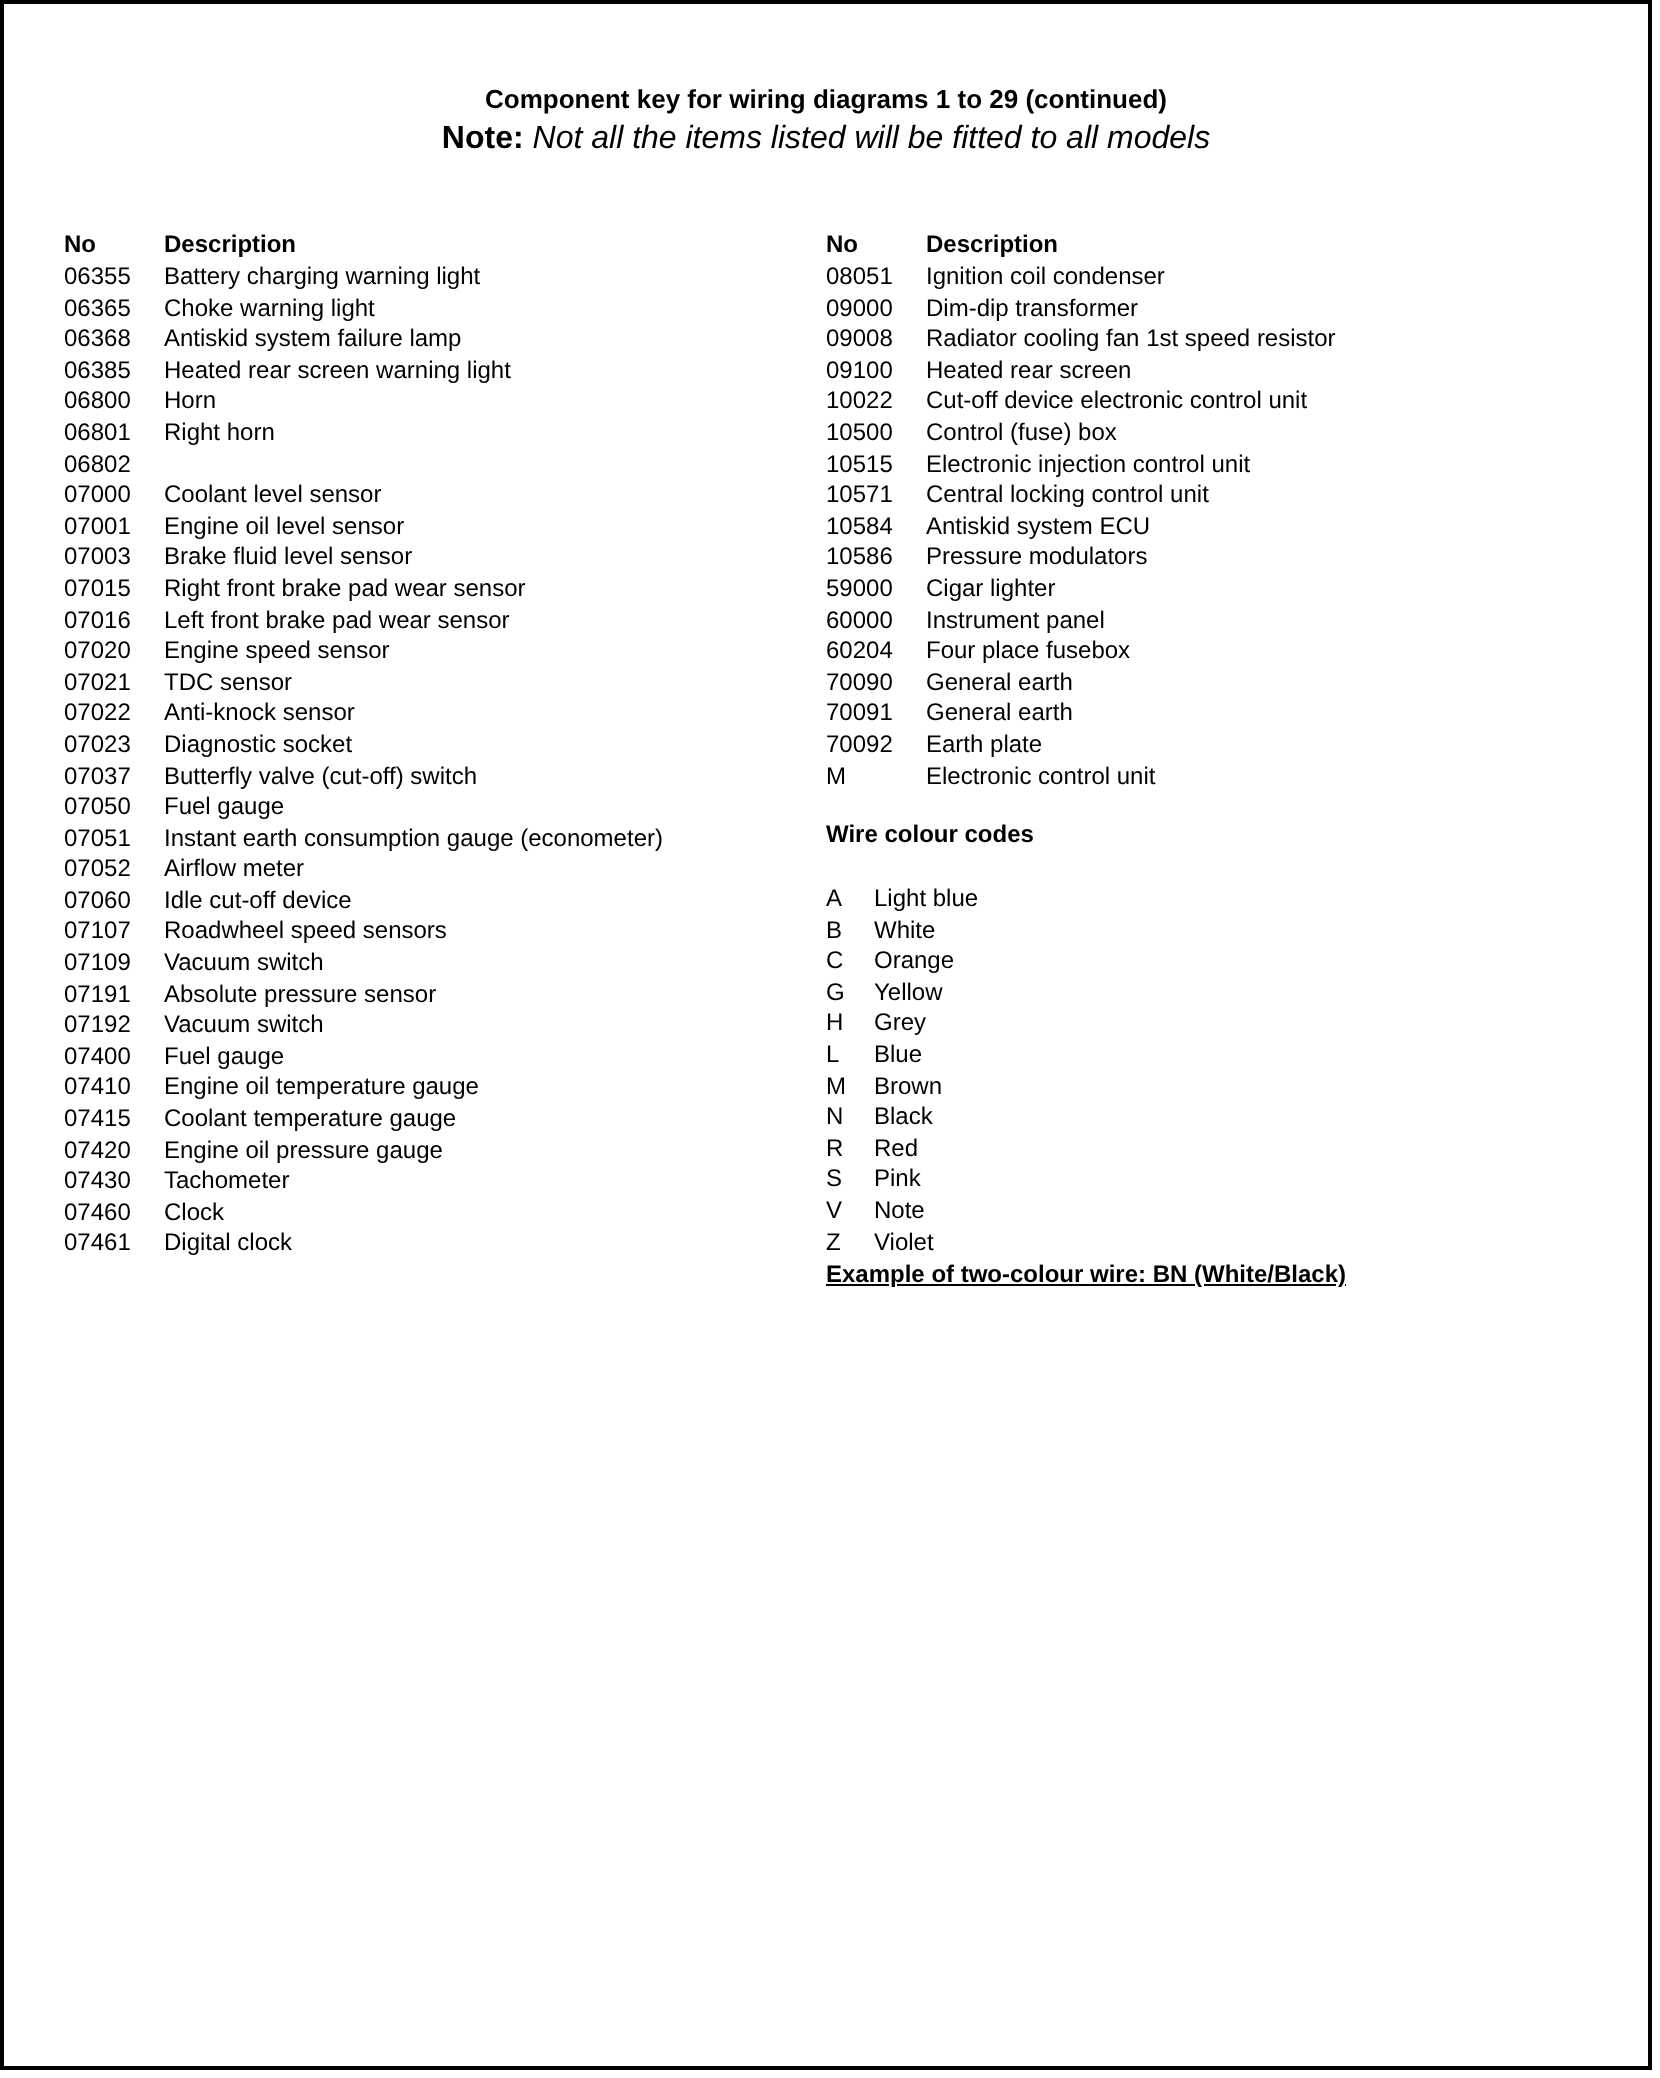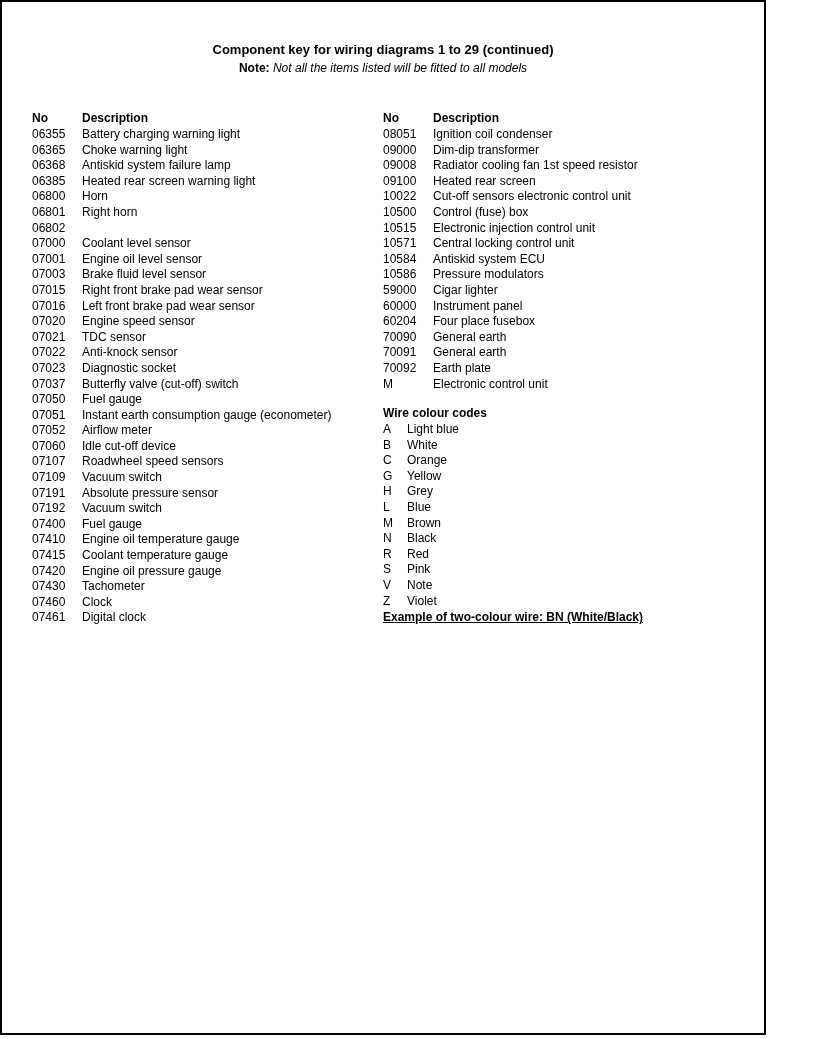--- a/index.html
+++ b/index.html
@@ -2,35 +2,35 @@
 <html><head>
 <meta charset="utf-8">
 <style>
   body {
     margin: 0;
     padding: 0;
     font-family: Arial, Helvetica, sans-serif;
     background: #fff;
   }
   .page {
-    width: 766px;
+    width: 826px;
     height: 1035px;
     border: 2px solid #000;
     box-sizing: border-box;
     padding: 40px 30px 30px 30px;
   }
   .title {
     text-align: center;
     font-size: 13px;
     font-weight: bold;
     margin-bottom: 4px;
   }
   .note {
     text-align: center;
-    font-size: 12px;
+    font-size: 16px;
     margin-bottom: 36px;
   }
   .note .label {
     font-weight: bold;
   }
   .note .text {
     font-style: italic;
   }
   .columns {
     display: flex;
@@ -55,21 +55,21 @@
   .code {
     width: 24px;
     flex-shrink: 0;
   }
   .desc {
     flex: 1;
   }
   .section-head {
     font-weight: bold;
     margin-top: 14px;
-    margin-bottom: 2px;
+    margin-bottom: 18px;
   }
   .example {
     font-weight: bold;
     margin-top: 1px;
     text-decoration: underline;
   }
 </style>
 </head>
 <body>
 
@@ -236,21 +236,21 @@
           <div class="row">
             <span class="no">09008</span>
             <span class="desc">Radiator cooling fan 1st speed resistor</span>
           </div>
           <div class="row">
             <span class="no">09100</span>
             <span class="desc">Heated rear screen</span>
           </div>
           <div class="row">
             <span class="no">10022</span>
-            <span class="desc">Cut-off sensors electronic control unit</span>
+            <span class="desc">Cut-off device electronic control unit</span>
           </div>
           <div class="row">
             <span class="no">10500</span>
             <span class="desc">Control (fuse) box</span>
           </div>
           <div class="row">
             <span class="no">10515</span>
             <span class="desc">Electronic injection control unit</span>
           </div>
           <div class="row">

